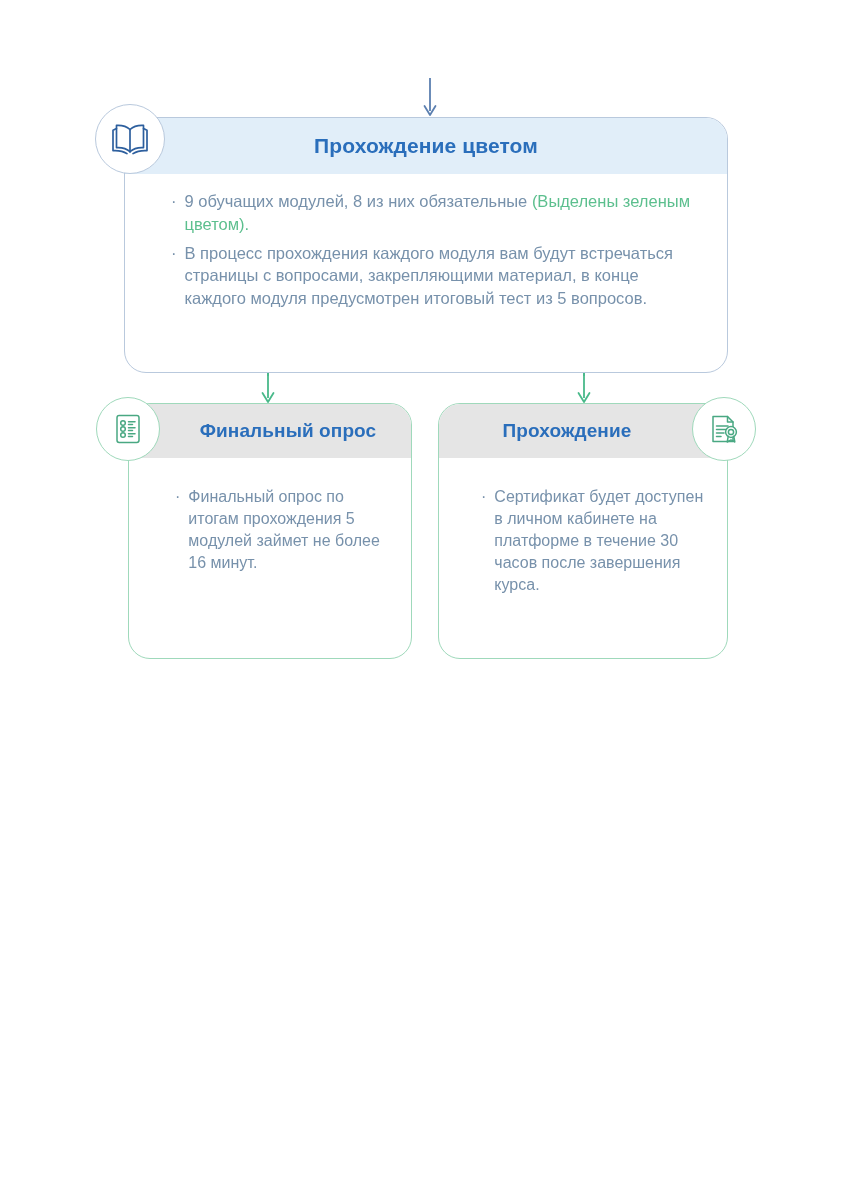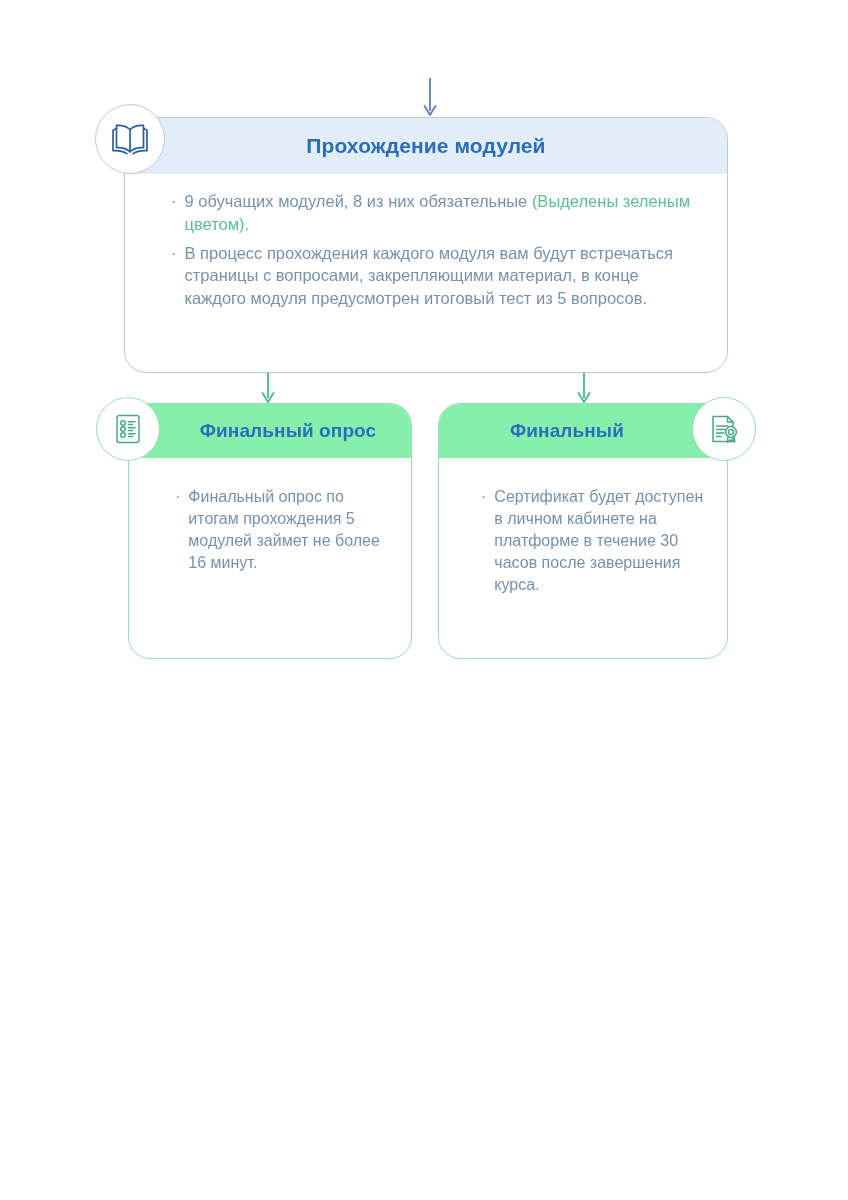--- a/index.html
+++ b/index.html
@@ -43,21 +43,21 @@
   }
 
   .card-header {
     box-sizing: border-box;
     width: 100%;
     display: flex;
     align-items: center;
     justify-content: center;
   }
   .card-header.blue { background: #e1eef9; }
-  .card-header.green { background: #86efac; }
+  .card-header.green { background: #e5e5e5; }
 
   .card-title {
     font-weight: bold;
     color: #2a6ebb;
     letter-spacing: 0.1px;
     text-align: center;
   }
 
   .card-body {
     box-sizing: border-box;
@@ -182,21 +182,21 @@
 
   <svg class="arrow" style="left:262px; top:368px;" width="14" height="8" viewBox="0 0 14 8">
     <line x1="6" y1="0" x2="6" y2="8" stroke="#49b98a" stroke-width="1.8"></line>
   </svg>
   <svg class="arrow" style="left:578px; top:368px;" width="14" height="8" viewBox="0 0 14 8">
     <line x1="6" y1="0" x2="6" y2="8" stroke="#49b98a" stroke-width="1.8"></line>
   </svg>
 
   <div class="card blue" id="card-modules">
     <div class="card-header blue">
-      <div class="card-title">Прохождение модулей</div>
+      <div class="card-title">Прохождение цветом</div>
     </div>
     <div class="card-body">
       <div class="bullet-row">
         <span class="bullet-dot">·</span>
         <span class="bullet-text"><span>9 обучащих модулей, 8 из них обязательные </span><span class="green-note">(Выделены зеленым цветом).</span></span>
       </div>
       <div class="bullet-row">
         <span class="bullet-dot">·</span>
         <span class="bullet-text"><span>В процесс прохождения каждого модуля вам будут встречаться страницы с вопросами, закрепляющими материал, в конце каждого модуля предусмотрен итоговый тест из 5 вопросов.</span></span>
       </div>
@@ -239,21 +239,21 @@
         <line x1="17.5" y1="15.7" x2="24" y2="15.7"></line>
         <line x1="17.5" y1="18.6" x2="21.5" y2="18.6"></line>
         <line x1="17.5" y1="21.7" x2="24" y2="21.7"></line>
         <line x1="17.5" y1="24.6" x2="21.5" y2="24.6"></line>
       </g>
     </svg>
   </div>
 
   <div class="card green" id="card-certificate">
     <div class="card-header green">
-      <div class="card-title">Финальный</div>
+      <div class="card-title">Прохождение</div>
     </div>
     <div class="card-body">
       <div class="bullet-row">
         <span class="bullet-dot">·</span>
         <span class="bullet-text">Сертификат будет доступен в личном кабинете на платформе в течение 30 часов после завершения курса.</span>
       </div>
     </div>
   </div>
 
   <div class="icon-badge green" id="badge-certificate">

